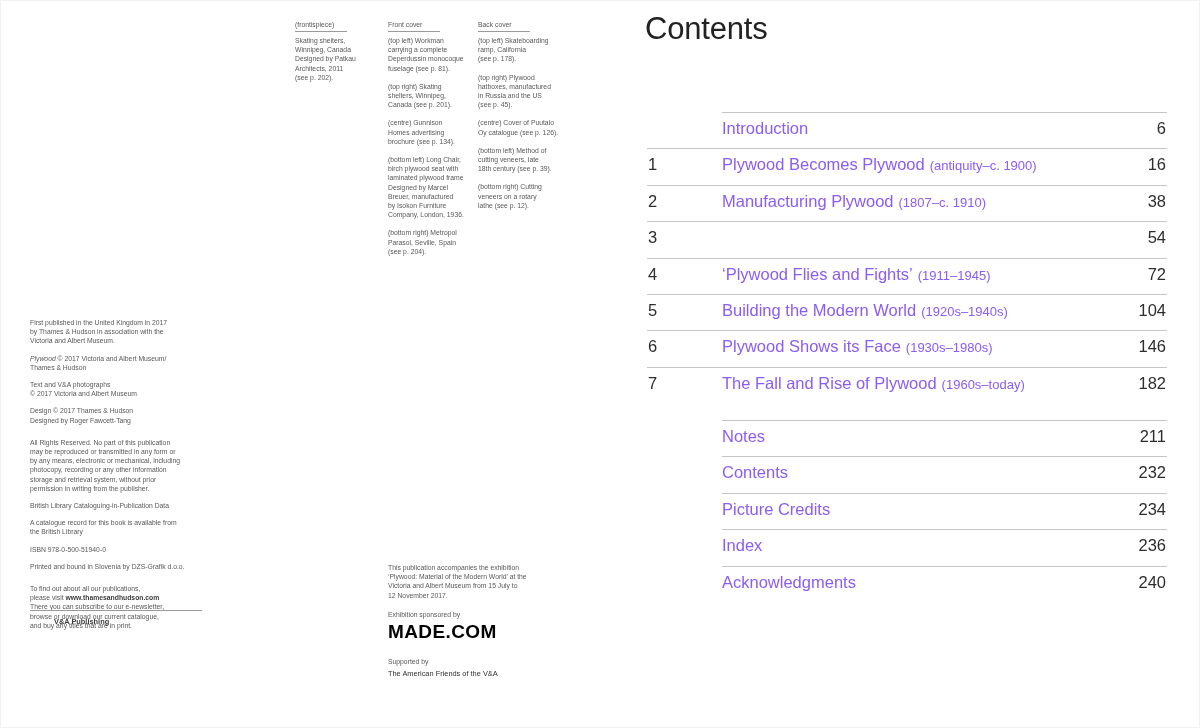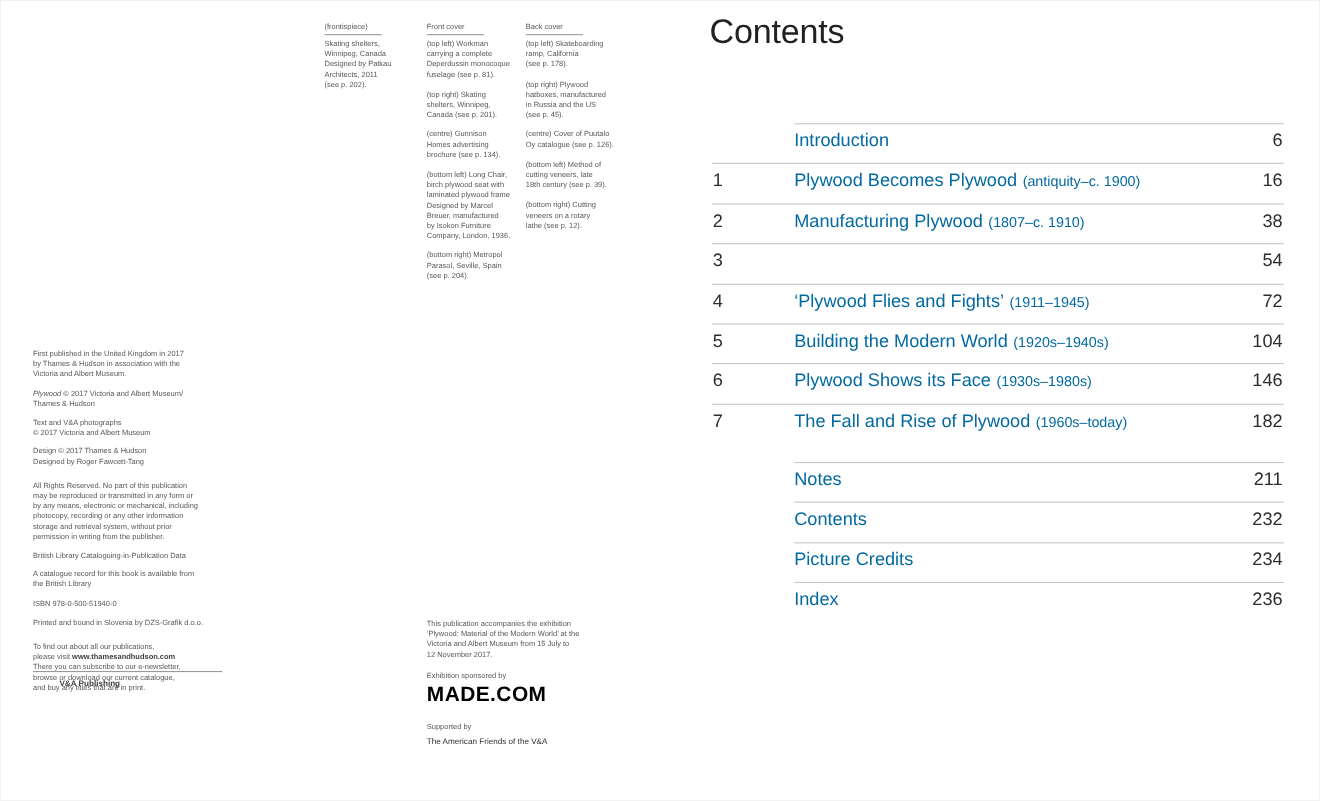--- a/index.html
+++ b/index.html
@@ -45,21 +45,21 @@
 
   
   .contents-title{position:absolute;left:645px;top:12px;font-size:31px;font-weight:400;letter-spacing:-0.2px;color:#222;line-height:34px;}
   .toc{position:absolute;left:647px;width:520px;}
   #toc-main{top:112px;}
   #toc-back{top:420px;}
   .toc-row{position:relative;height:36.4px;}
   .toc-row .rrule{position:absolute;top:0;right:0;left:0;height:1px;background:#c6c6c6;}
   .toc-row.no-num .rrule{left:75px;}
   .toc-row .num{position:absolute;left:1px;top:7px;font-size:16.5px;color:#2d2d2d;}
-  .toc-row .ttl{position:absolute;left:75px;top:7px;font-size:16.5px;color:#0369a1;white-space:nowrap;}
+  .toc-row .ttl{position:absolute;left:75px;top:7px;font-size:16.5px;color:#8b5cf6;white-space:nowrap;}
   .toc-row .ttl .dates{font-size:13px;margin-left:5px;}
   .toc-row .pg{position:absolute;right:1px;top:7px;font-size:16.5px;color:#2d2d2d;}
 </style>
 </head>
 <body>
 
 <div id="canvas">
 
   <div class="caption-col" id="capcol-0">
     <div class="head">(frontispiece)</div>
@@ -226,15 +226,20 @@
     <div class="toc-row no-num">
       <div class="rrule"></div>
       <div class="ttl">Picture Credits</div>
       <div class="pg">234</div>
     </div>
     <div class="toc-row no-num">
       <div class="rrule"></div>
       <div class="ttl">Index</div>
       <div class="pg">236</div>
     </div>
+    <div class="toc-row no-num">
+      <div class="rrule"></div>
+      <div class="ttl">Acknowledgments</div>
+      <div class="pg">240</div>
+    </div>
   </div>
 
 </div>
 
 </body></html>

